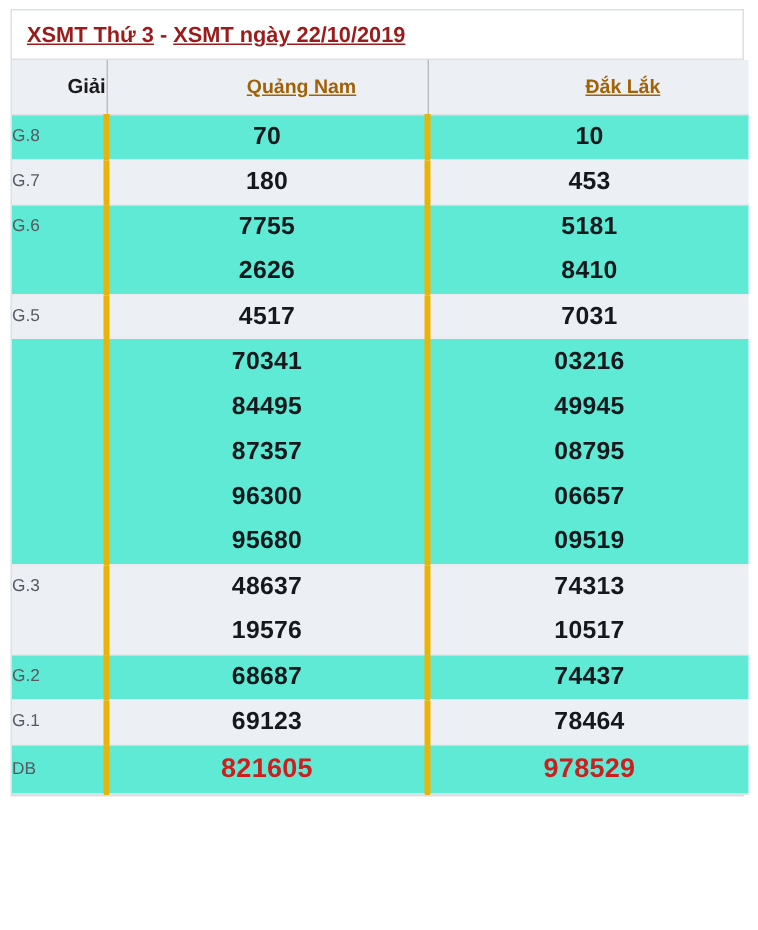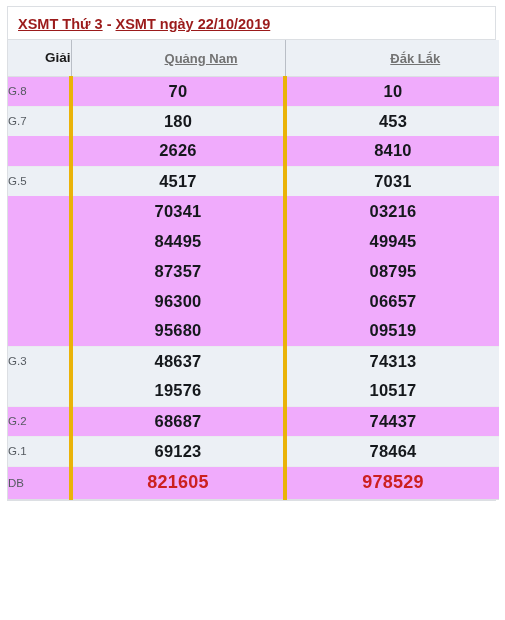--- a/index.html
+++ b/index.html
@@ -73,32 +73,32 @@
     padding-left: 11px;
     font-size: 13.5px;
     font-weight: bold;
     color: #1a1a1a;
   }
   th.prov-head {
     text-align: center;
     border-left: 1px solid #b9bec6;
   }
   .prov-link {
-    color: #737373;
+    color: #a16207;
     font-size: 13px;
     font-weight: bold;
     text-decoration: underline;
     cursor: pointer;
     margin-left: 46px;
   }
 
   
   tr.prize-row { height: 30px; }
   tr.prize-row.stripe { background: #ecf0f5; margin-left: 32px; }
-  tr.prize-row.white  { background: #f0abfc; margin-left: 40px; }
+  tr.prize-row.white  { background: #5eead4; margin-left: 40px; }
   tr.group-start td { border-top: 1px solid #e9ecef; }
   tr.prize-row.db-row { height: 33px; }
 
   td.prize-cell {
     text-align: left;
     padding-left: 11px;
     font-size: 11.5px;
     color: #555a60;
     white-space: nowrap;
   }
@@ -146,20 +146,25 @@
         <tr class="prize-row white group-start">
           <td class="prize-cell">G.8</td>
           <td class="num-cell">70</td>
           <td class="num-cell">10</td>
         </tr>
         <tr class="prize-row stripe group-start">
           <td class="prize-cell">G.7</td>
           <td class="num-cell">180</td>
           <td class="num-cell">453</td>
         </tr>
+        <tr class="prize-row white group-start">
+          <td class="prize-cell">G.6</td>
+          <td class="num-cell">7755</td>
+          <td class="num-cell">5181</td>
+        </tr>
         <tr class="prize-row white">
           <td class="prize-cell"></td>
           <td class="num-cell">2626</td>
           <td class="num-cell">8410</td>
         </tr>
         <tr class="prize-row stripe group-start">
           <td class="prize-cell">G.5</td>
           <td class="num-cell">4517</td>
           <td class="num-cell">7031</td>
         </tr>

